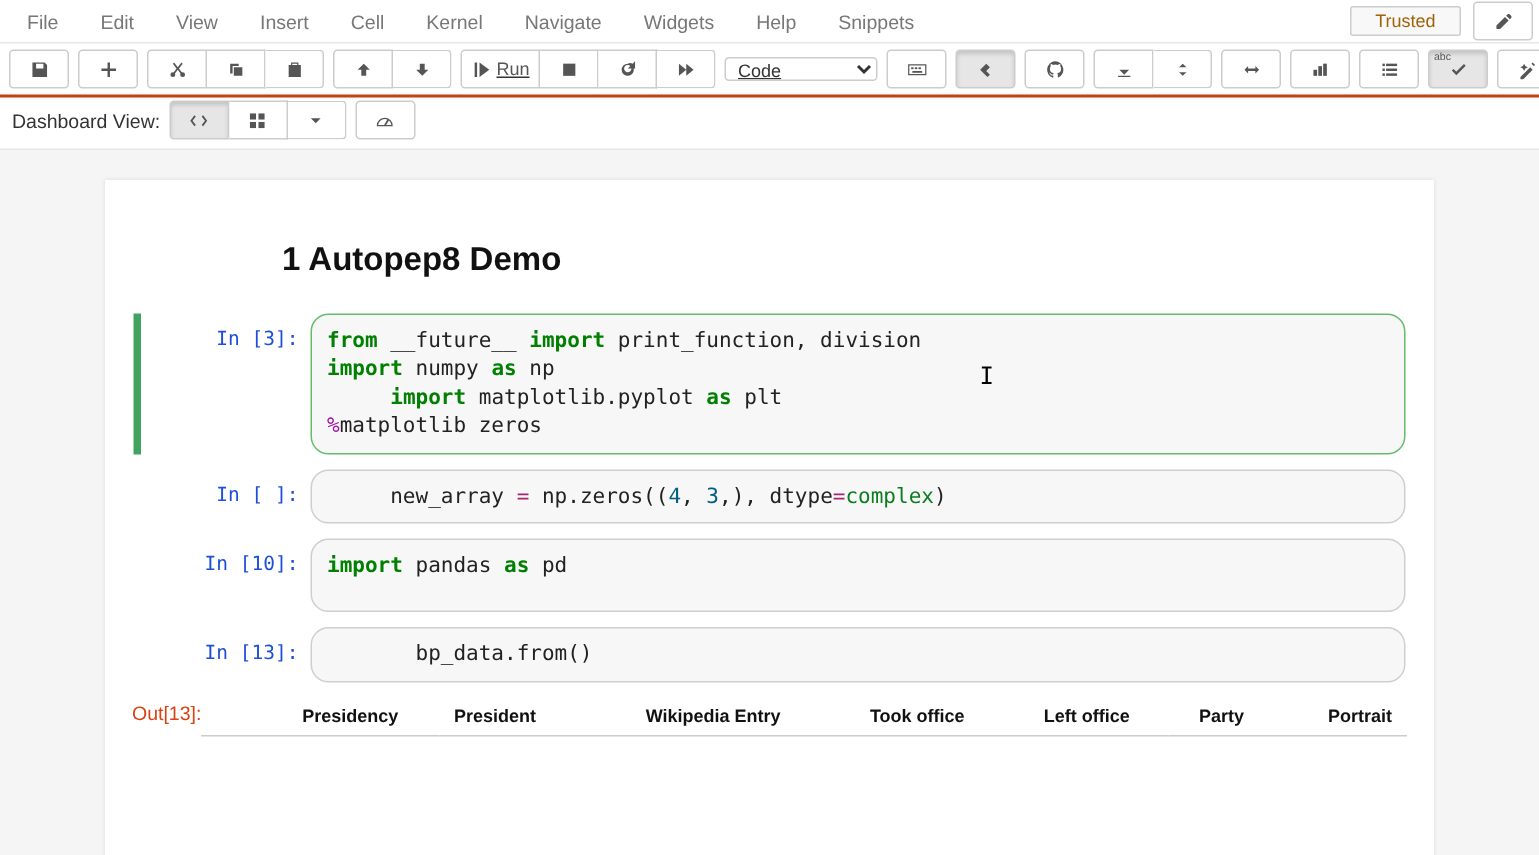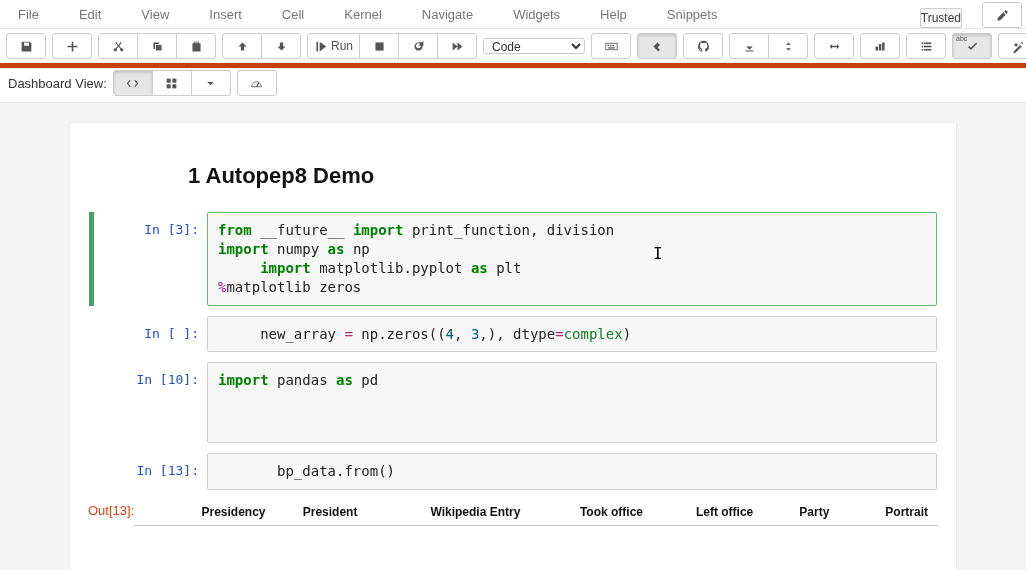--- a/index.html
+++ b/index.html
@@ -7,47 +7,47 @@
     font-family: "Helvetica Neue", Helvetica, Arial, sans-serif;
     font-size: 13px;
     color: #333;
     background: #fff;
     width: 1026px;
     overflow: hidden;
   }
   
   .menubar {
     display: flex;
-    align-items: flex-end;
+    align-items: center;
     border-bottom: 1px solid #e7e7e7;
     padding: 0 4px;
     height: 28px;
-    gap: 12px;
   }
   .menubar .menu-item {
     padding: 6px 14px;
     color: #777;
     cursor: default;
   }
   .menubar .spacer { flex: 1; }
   .trusted {
-    font-size: 12px; color: #404040;
+    font-size: 12px; color: #a16207;
     border: 1px solid #ccc;
     background: #f8f8f8;
-    padding: 2px 0;
+    padding: 2px 16px;
     border-radius: 2px;
     margin-right: 4px;
   }
   
   .toolbar {
     display: flex;
     align-items: center;
     padding: 4px 6px;
-    border-bottom: 5px solid #c2410c;
+    border-bottom: 2px solid #c2410c;
     gap: 6px;
+    text-decoration: underline;
   }
   .btn-group { display: flex; }
   .btn {
     border: 1px solid #ccc;
     background: #fff;
     height: 24px;
     min-width: 26px;
     padding: 0 6px;
     display: inline-flex;
     align-items: center;
@@ -118,21 +118,21 @@
     font-size: 13px;
     flex-shrink: 0;
   }
   .prompt.in  { color: #1d4ed8; }
   .prompt.out { color: #d84315; }
   .cell .inner {
     flex: 1;
     border: 1px solid #cfcfcf;
     background: #f7f7f7;
     padding: 8px 10px;
-    border-radius: 2px;
+    border-radius: 12px;
   }
   .code {
     font-family: "Menlo","Consolas","DejaVu Sans Mono",monospace;
     font-size: 14px;
     line-height: 1.35;
     white-space: pre;
     color: #222;
     position: relative;
   }
   .kw   { color: #008000; font-weight: 700; }
@@ -362,21 +362,21 @@
           </div>
         </div>
         <div class="cell">
           <div class="prompt in">In [ ]:</div>
           <div class="inner">
             <div class="code"><span>     new_array </span><span class="eq">=</span><span> np.zeros((</span><span class="num">4</span><span>, </span><span class="num">3</span><span>,), dtype</span><span class="eq">=</span><span class="builtin">complex</span><span>)</span></div>
           </div>
         </div>
         <div class="cell">
           <div class="prompt in">In [10]:</div>
-          <div class="inner" style="padding-bottom: 52px;">
+          <div class="inner" style="padding-bottom: 20px;">
             <div class="code"><span class="kw">import</span><span> pandas </span><span class="kw">as</span><span> pd</span></div>
           </div>
         </div>
         <div class="cell">
           <div class="prompt in">In [13]:</div>
           <div class="inner">
             <div class="code"><span>       bp_data.from()</span></div>
           </div>
         </div>
       </div>

